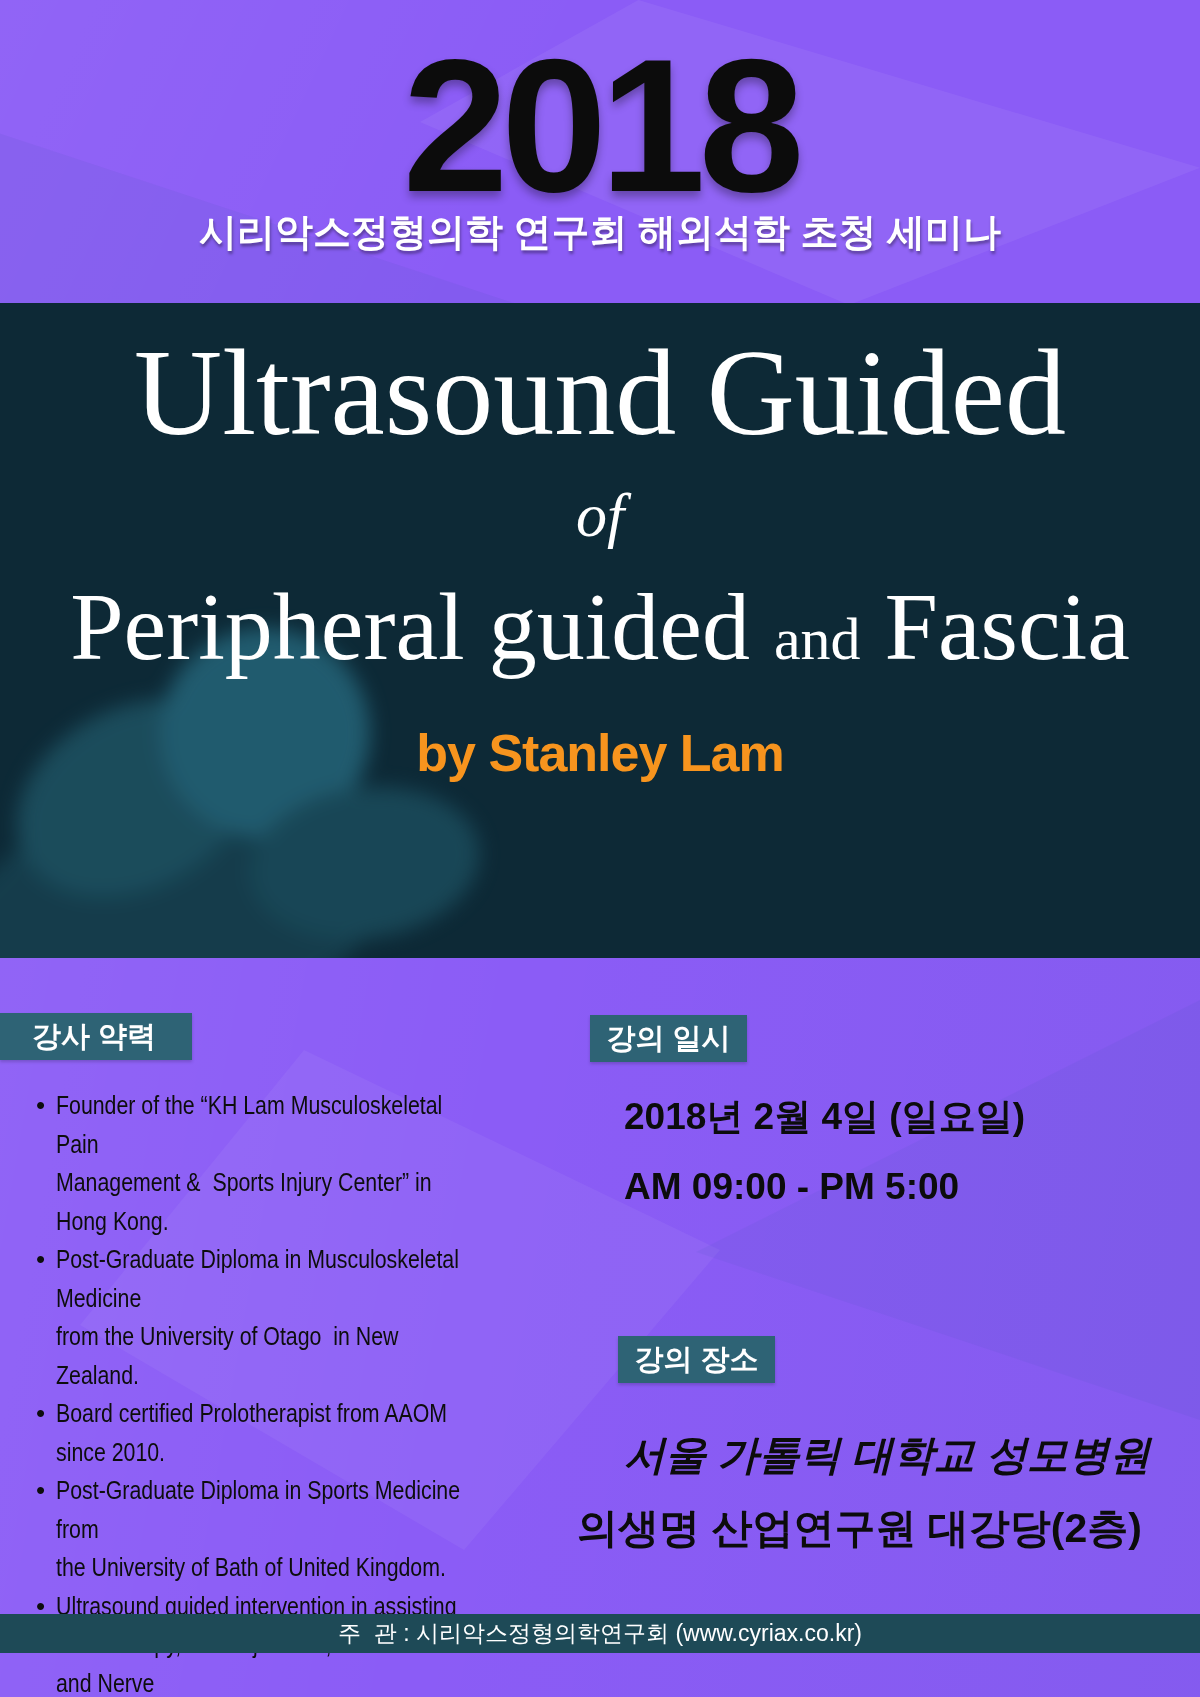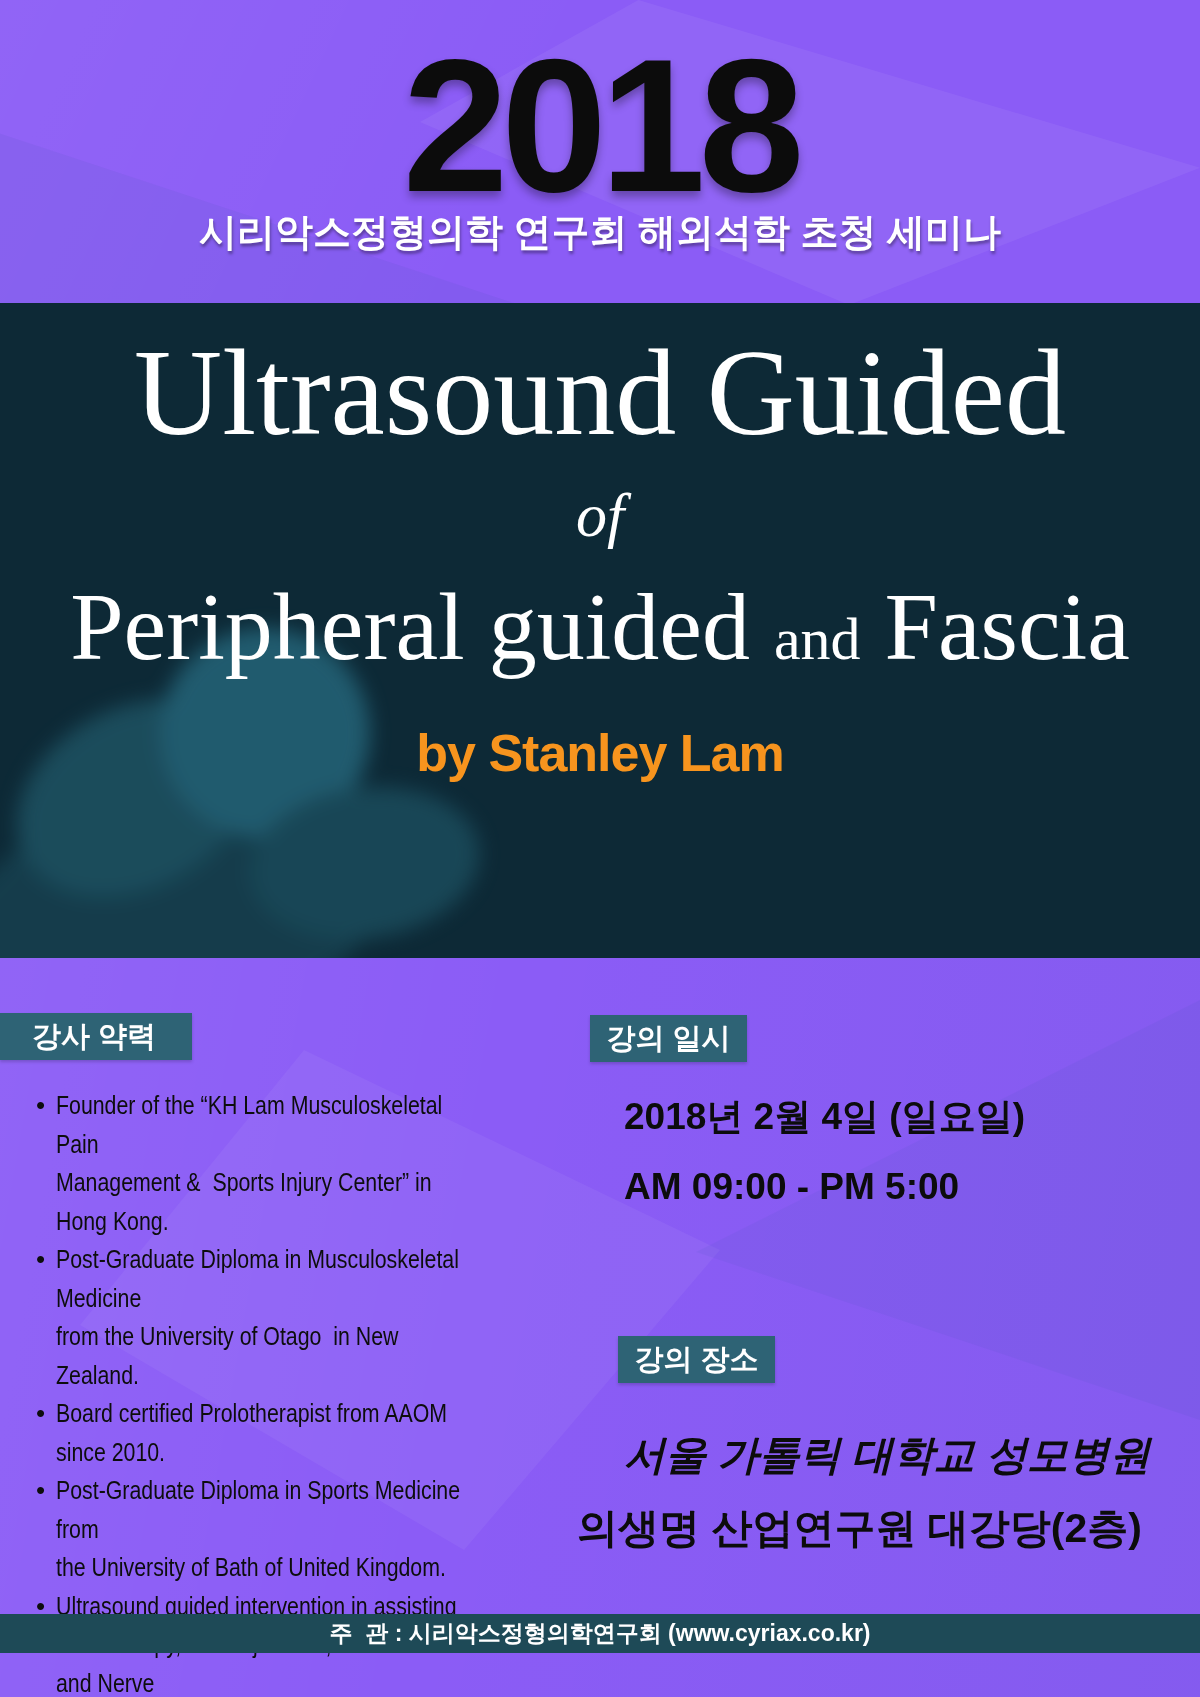--- a/index.html
+++ b/index.html
@@ -80,21 +80,21 @@
 
   .blacktext { position:absolute; color:#0c0c0c; font-weight:700; white-space:pre; }
   .date-line  { left:624px; top:1096px; font-size:37px; line-height:42px; }
   .time-line  { left:624px; top:1166px; font-size:37px; line-height:42px; }
   .venue-line1 { left:624px; top:1432px; font-size:41px; line-height:46px;font-style:italic; }
   .venue-line2 { left:577px; top:1505px; font-size:41px; line-height:46px; }
 
   .footer-bar {
     position:absolute; left:0; top:1614px; width:1200px; height:39px;
     background:#1e4a57; color:#ffffff; text-align:center;
-    font-size:23px; font-weight:700; line-height:39px; white-space:pre-wrap;
+    font-size:23px; font-weight:400; line-height:39px; white-space:pre-wrap;
   }
 </style>
 </head>
 <body>
 
 <div class="poster">
 
   <div class="facet f1"></div>
   <div class="facet f2"></div>
   <div class="facet f3"></div>

